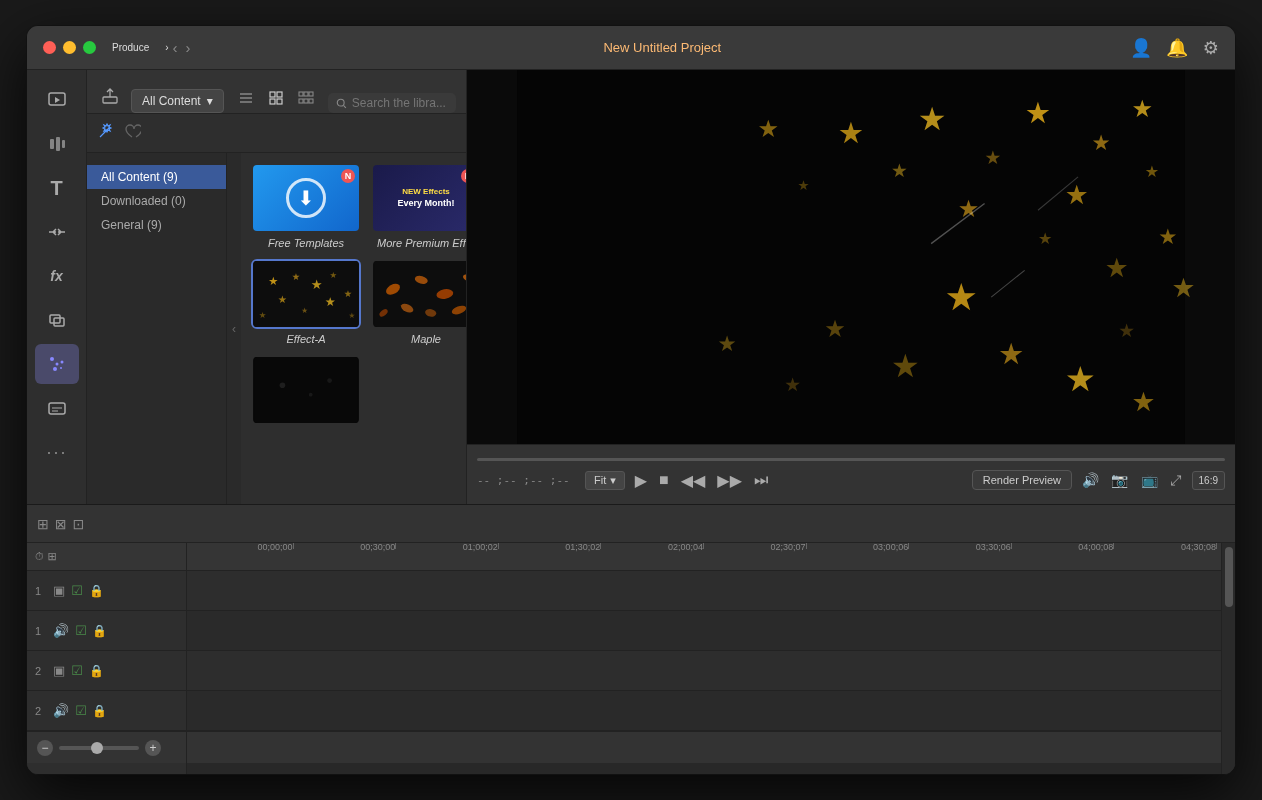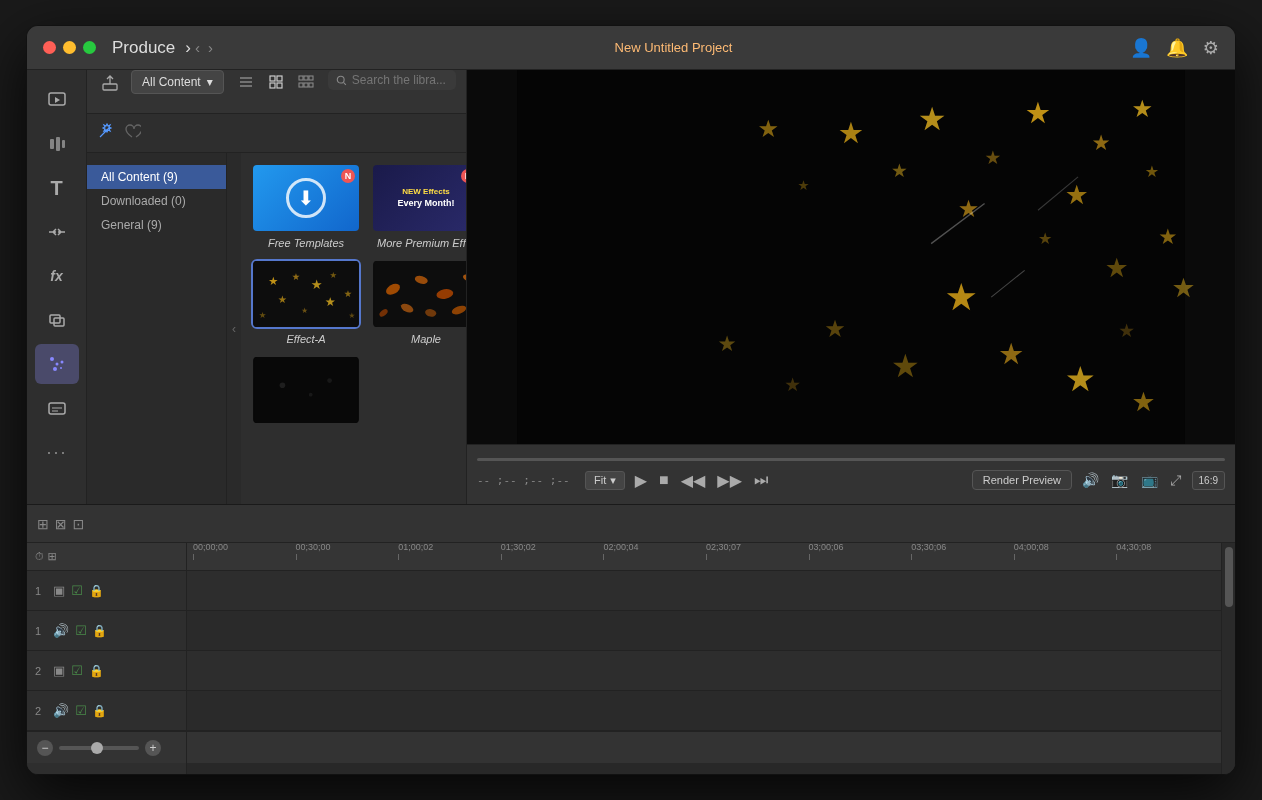--- a/index.html
+++ b/index.html
@@ -42,23 +42,23 @@
     .tl {
       width: 13px; height: 13px;
       border-radius: 50%;
     }
     .tl-red { background: #ff5f56; }
     .tl-yellow { background: #ffbd2e; }
     .tl-green { background: #27c93f; }
     .title-bar-nav {
       display: flex;
       align-items: center;
-      gap: 10px;
+      gap: 16px;
       color: #aaa;
-      font-size: 17px;
+      font-size: 10px;
     }
     .title-bar-nav span { color: #ddd; font-weight: 500; }
     .nav-arrow {
       color: #888;
       font-size: 15px;
       cursor: pointer;
       padding: 2px 4px;
     }
     .title-center {
       flex: 1;
@@ -110,21 +110,21 @@
       width: 380px;
       background: #2e2e2e;
       display: flex;
       flex-direction: column;
       border-right: 1px solid #222;
     }
     .content-toolbar {
       height: 44px;
       background: #333;
       display: flex;
-      align-items: flex-start;
+      align-items: flex-end;
       padding: 0 10px;
       gap: 8px;
       border-bottom: 1px solid #222;
     }
     .upload-btn {
       color: #aaa;
       font-size: 16px;
       cursor: pointer;
       padding: 4px;
     }
@@ -405,25 +405,24 @@
     .ruler-marks {
       display: flex;
       gap: 0;
       width: 100%;
       height: 100%;
       align-items: flex-end;
     }
     .ruler-mark {
       flex: 1;
       display: flex;
-      flex-direction: column;
       align-items: flex-start;
       padding-left: 2px;
       height: 100%;
-      justify-content: flex-start;
+      justify-content: flex-end;
     }
     .ruler-mark-label {
       font-size: 9px;
       color: #888;
       line-height: 1;
       margin-bottom: 2px;
     }
     .ruler-mark-tick {
       width: 1px;
       height: 6px;

